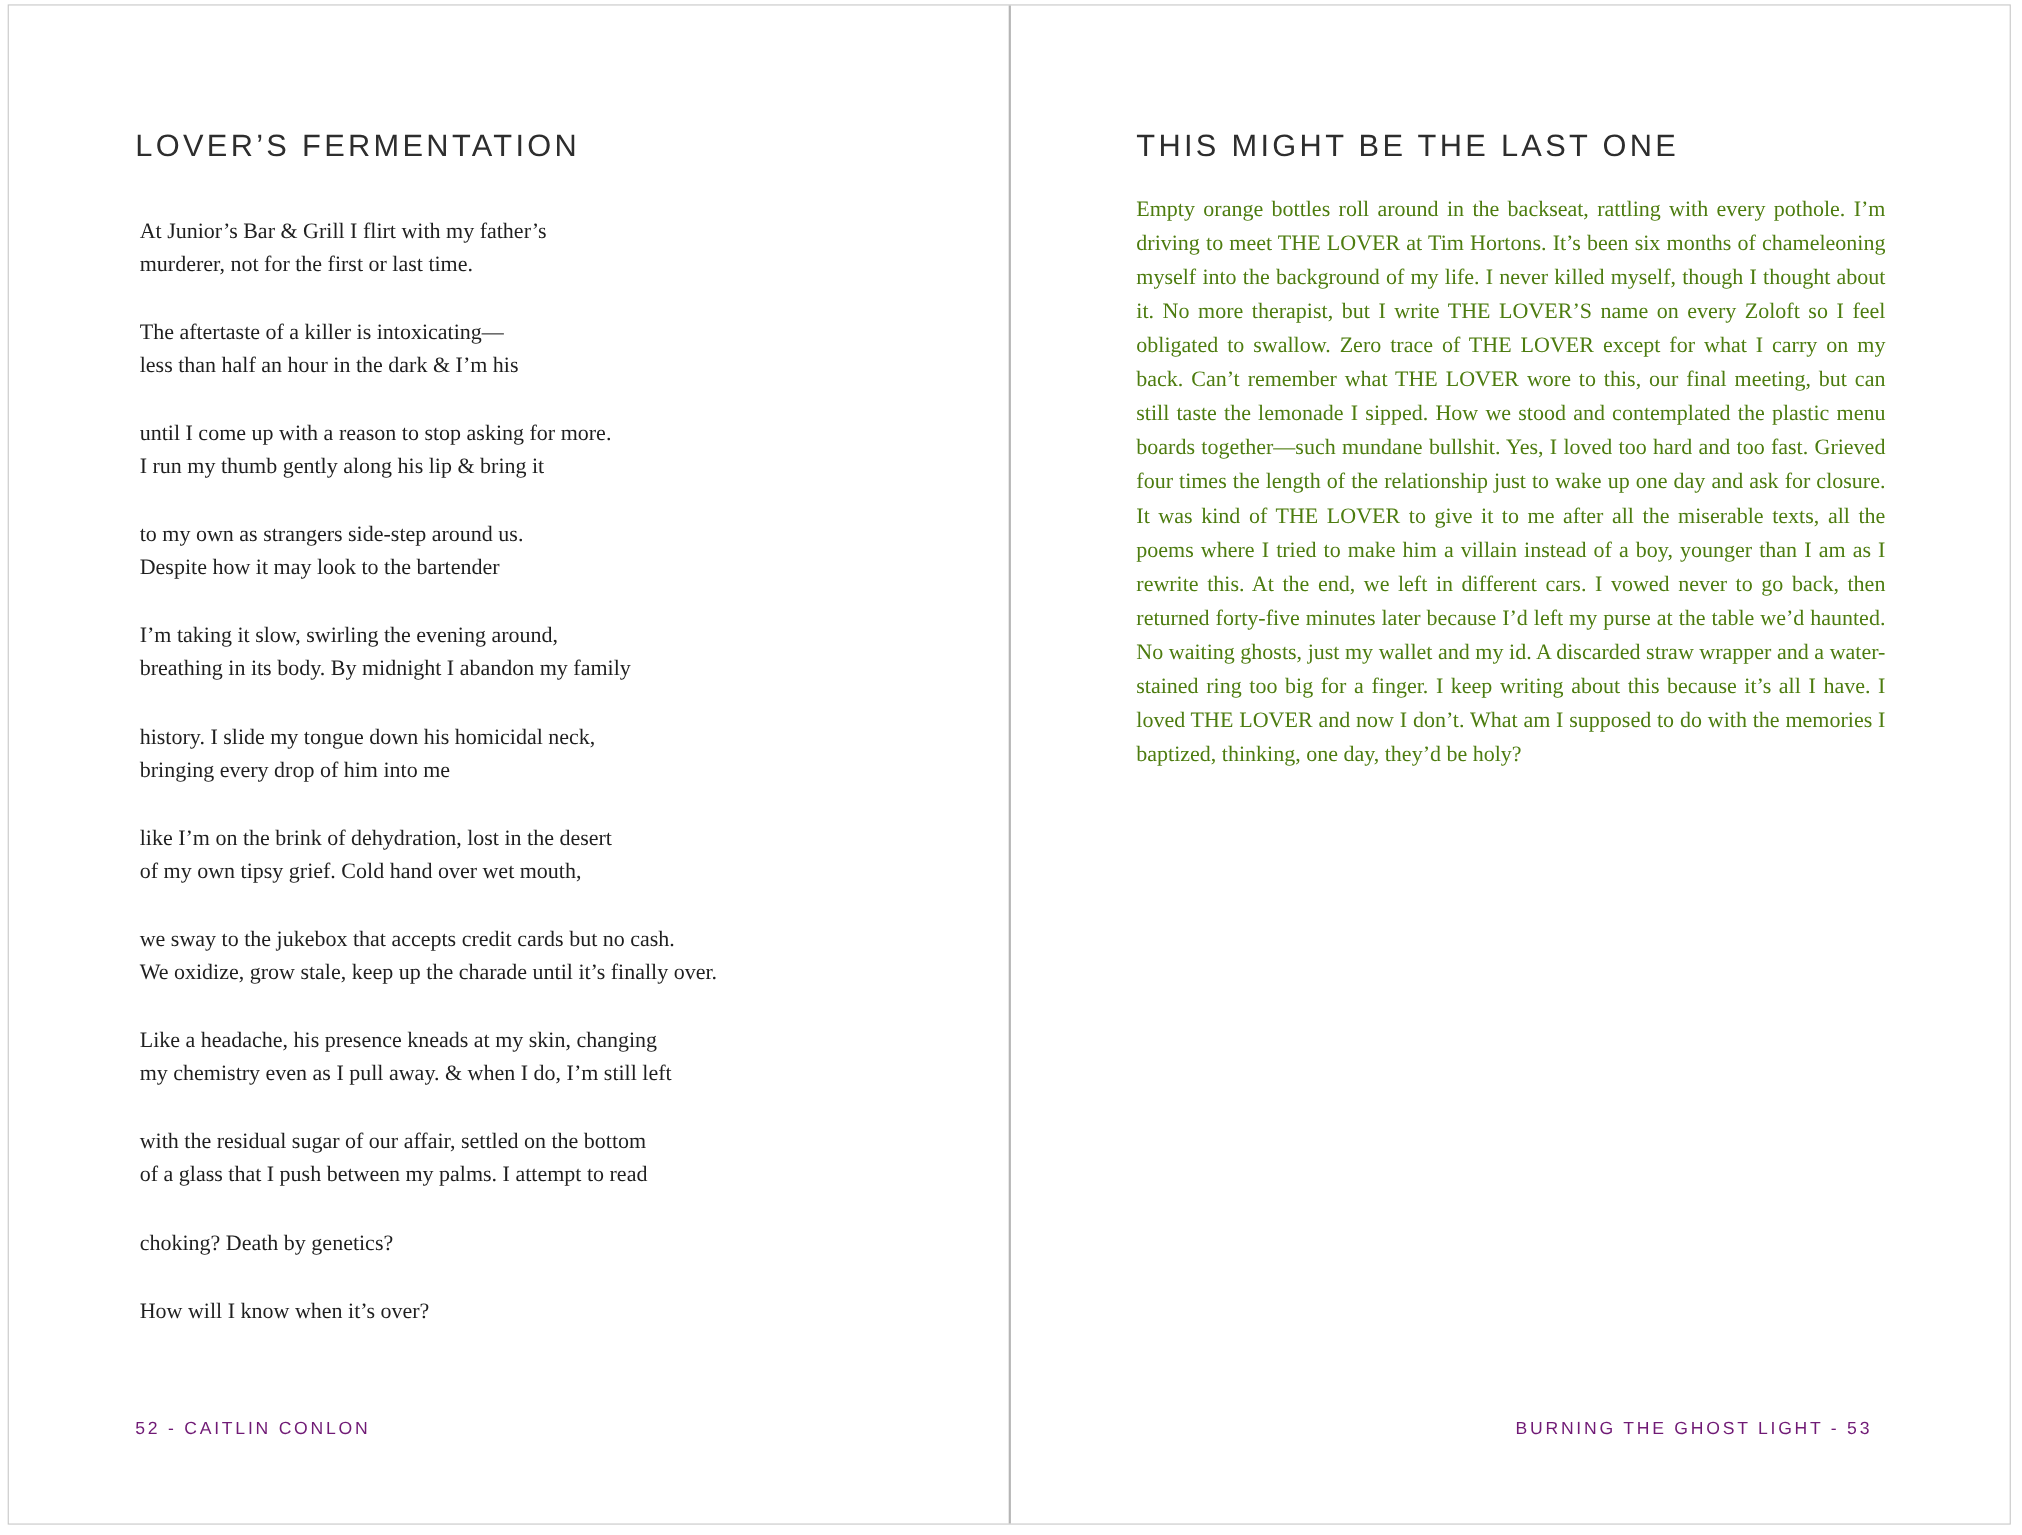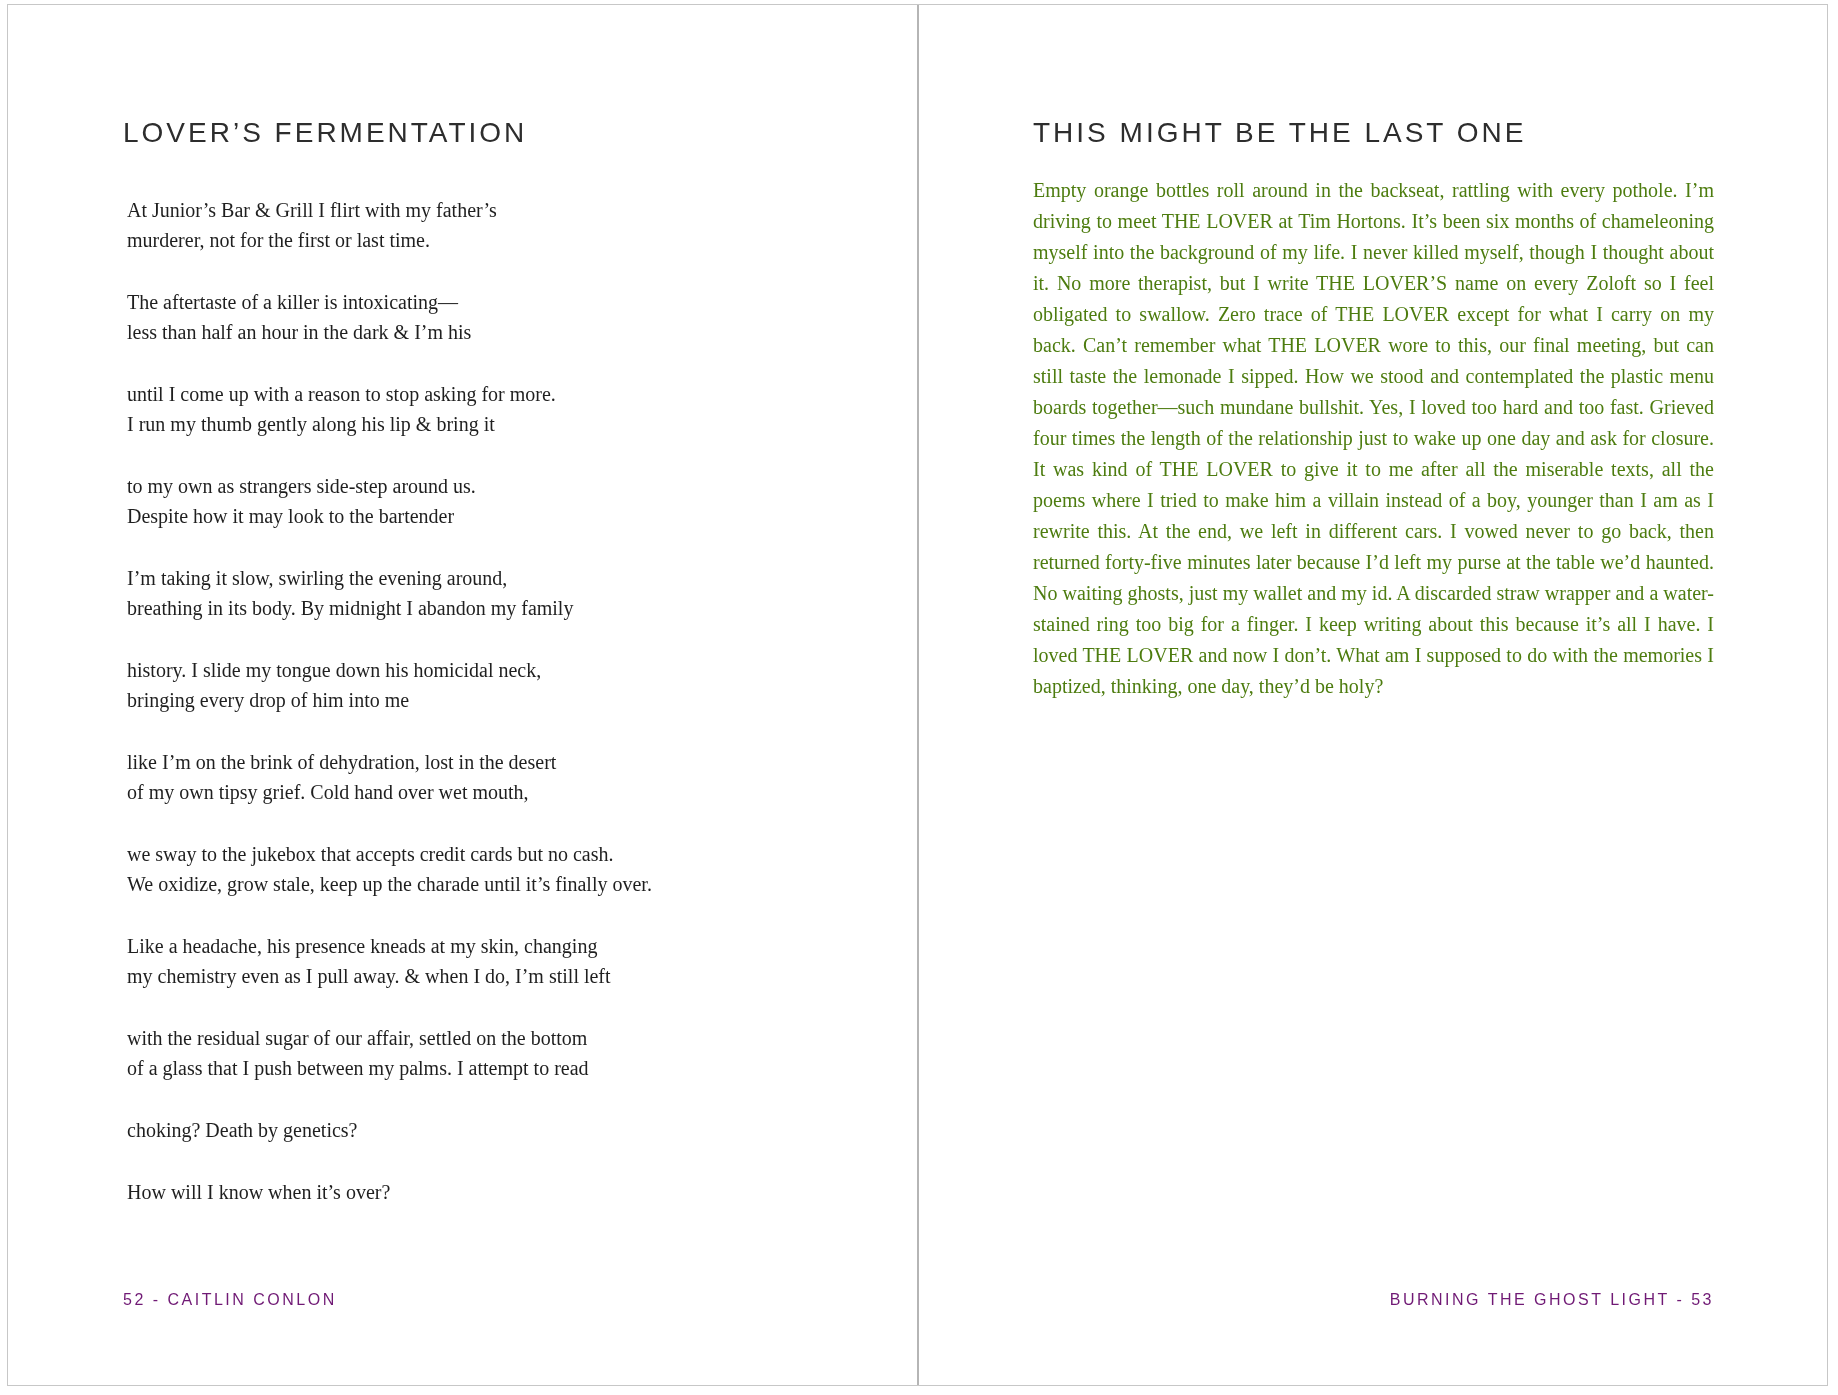--- a/index.html
+++ b/index.html
@@ -62,21 +62,21 @@
     position: absolute;
     top: 1286px;
     font-family: "Liberation Sans", sans-serif;
     font-size: 16px;
     font-weight: 400;
     letter-spacing: 2.5px;
     color: #701a75;
     white-space: nowrap;
   }
   .footer-left  { left: 115px; }
-  .footer-right { left: 115px; width: 681px; text-align: right; }
+  .footer-right { left: 103px; width: 681px; text-align: right; }
 </style>
 </head>
 <body>
 
 <div class="spread">
 
   <div class="page page-left">
     <h1 class="poem-title">LOVER’S FERMENTATION</h1>
 
     <div class="poem-body">

